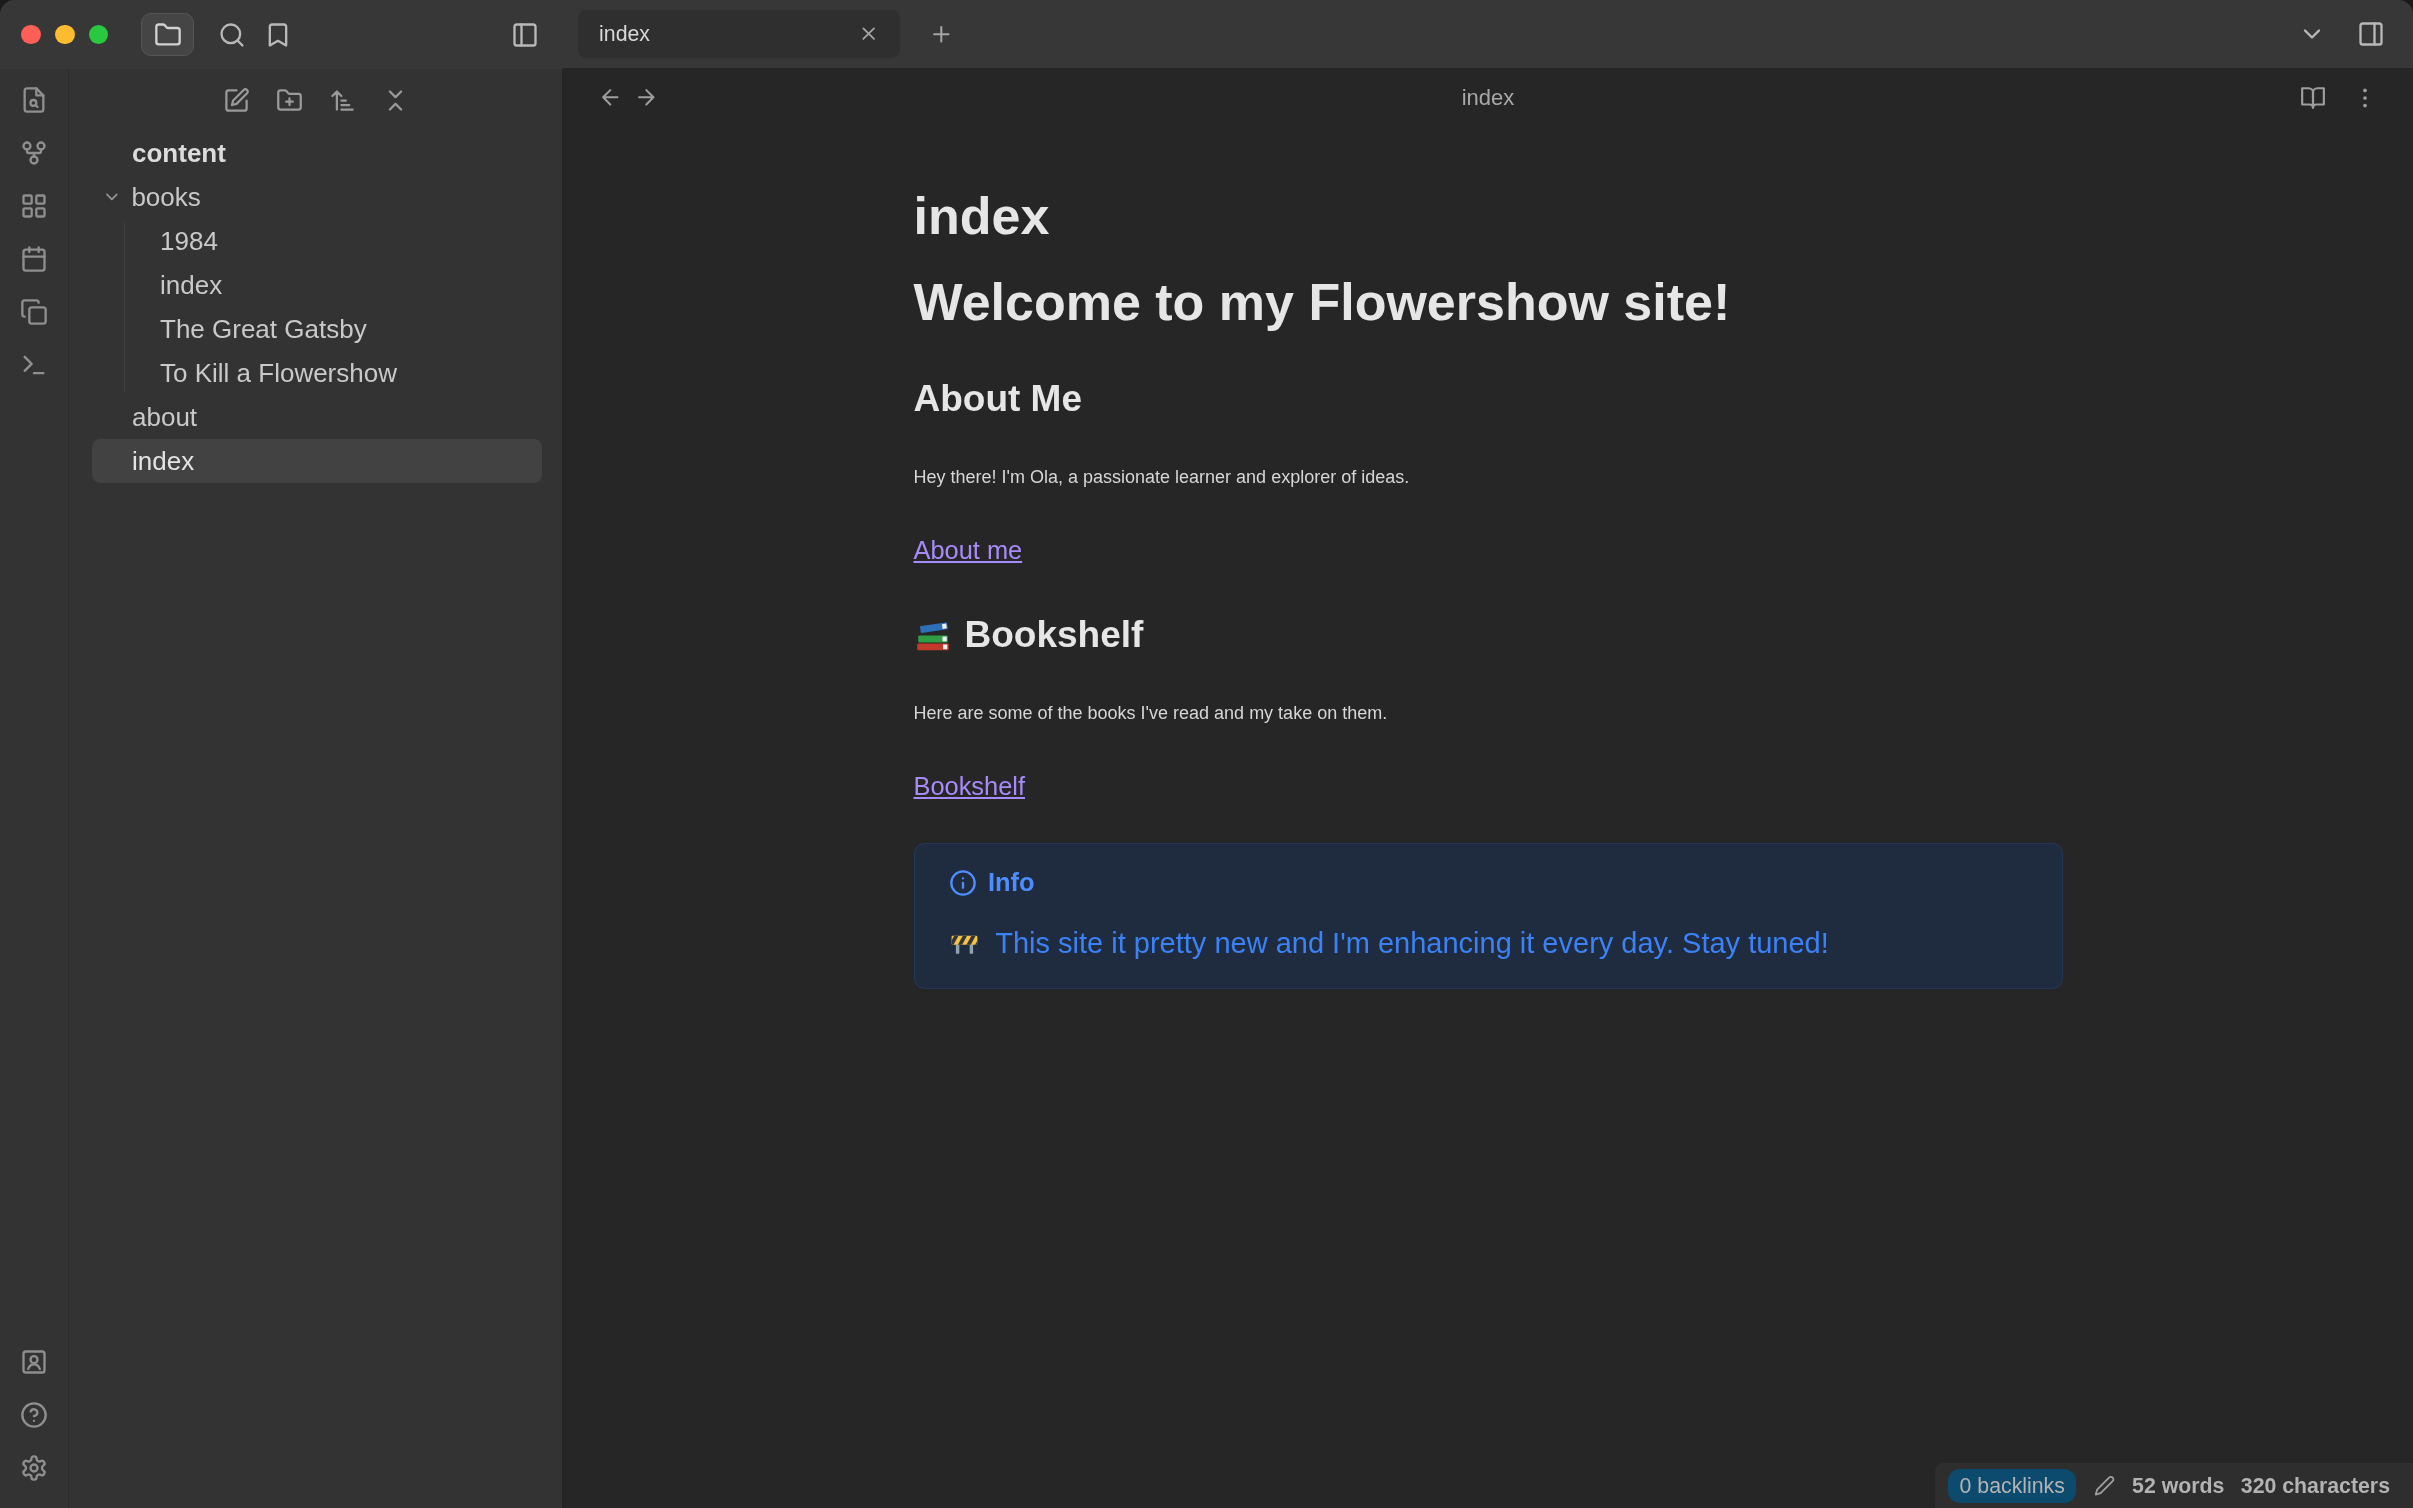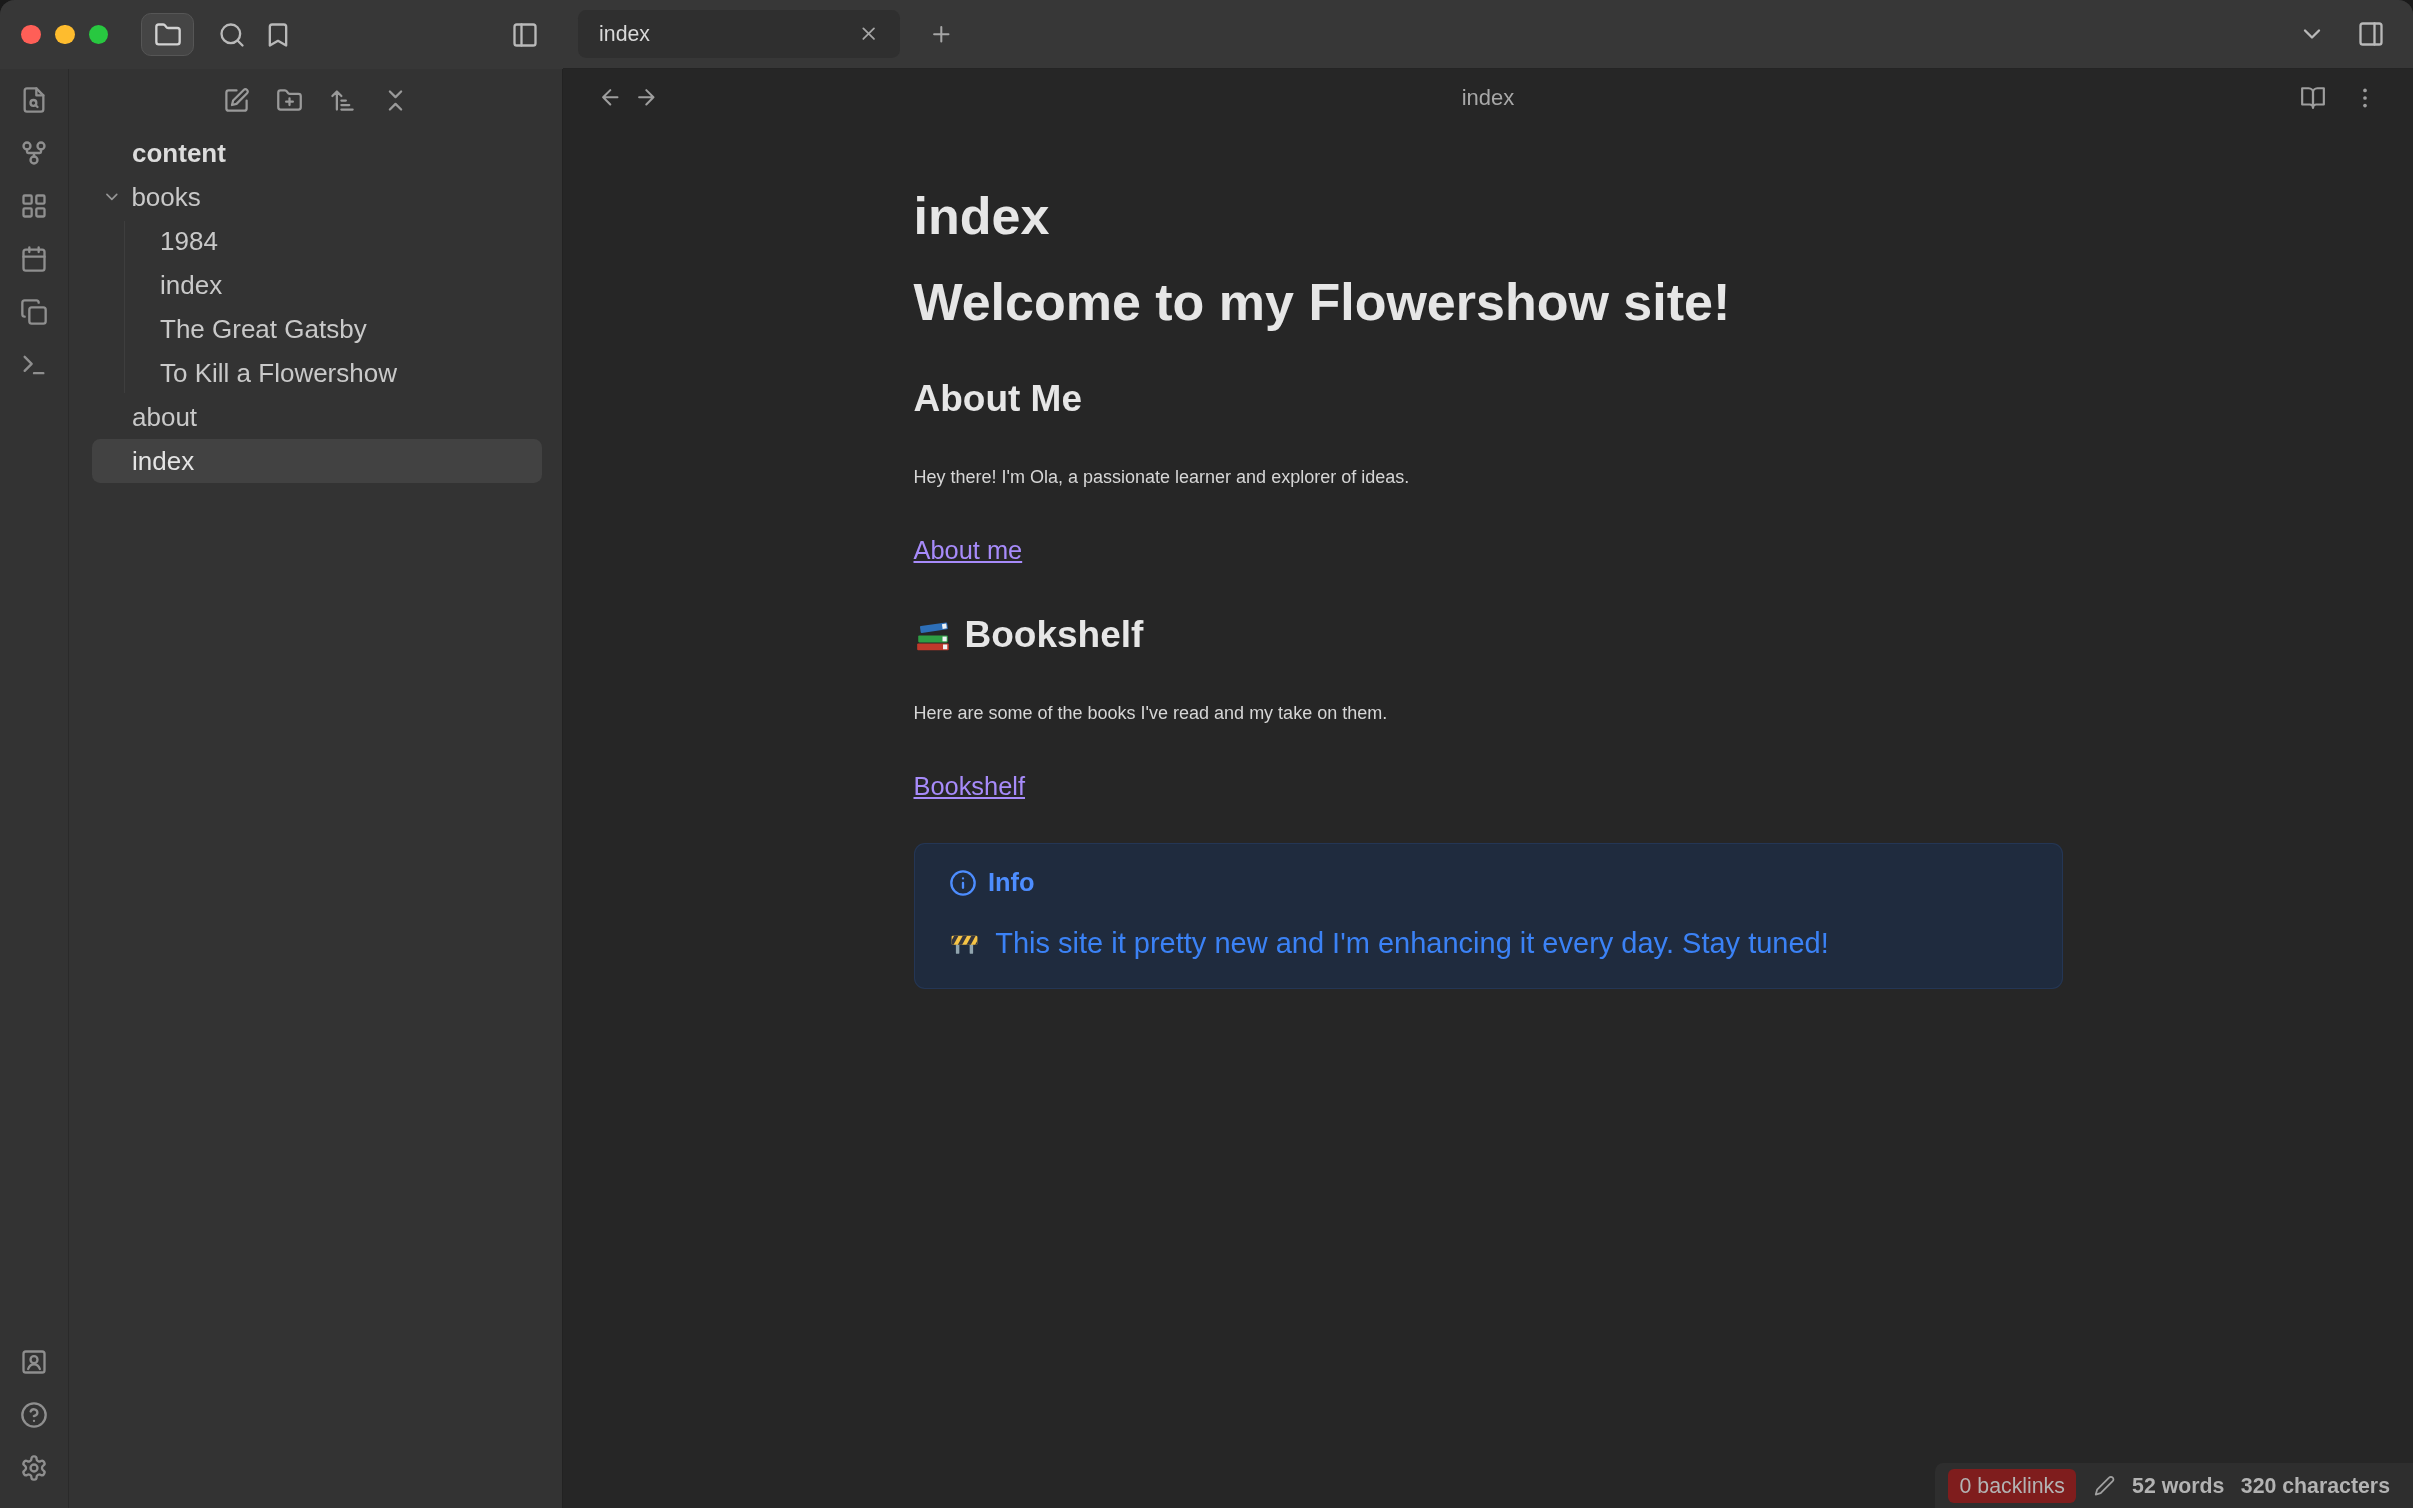--- a/index.html
+++ b/index.html
@@ -88,21 +88,21 @@
              border-radius:11px; padding:24px 34px; }
   .callout-title { display:flex; align-items:center; gap:11.5px; color:#4d8dff;
                    font-size:25.4px; font-weight:700; }
   .callout-title .ic { font-size:28px; }
   .callout-body { margin-top:24.6px; font-size:29px; color:#3b82f6; line-height:1.45; }
 
   
   .statusbar { position:absolute; right:0; bottom:0; height:46px; background:#2e2e2e;
                border-top-left-radius:8.2px; display:flex; align-items:center;
                padding:0 23px 0 13px; gap:18px; font-size:21.3px; color:#b3b3b3; }
-  .status-pill { background:#7f1d1d; border-radius:6px; padding:4.1px 11.5px; }
+  .status-pill { background:#0c4a6e; border-radius:12px; padding:4.1px 11.5px; }
   .status-group { display:flex; align-items:center; gap:16.4px;font-weight:bold; }
   .status-group .ic { font-size:21.3px; color:#a0a0a0; }
 </style>
 </head>
 <body>
 
 <div class="app">
 
   <div class="titlebar">
     <div class="tl-left">

